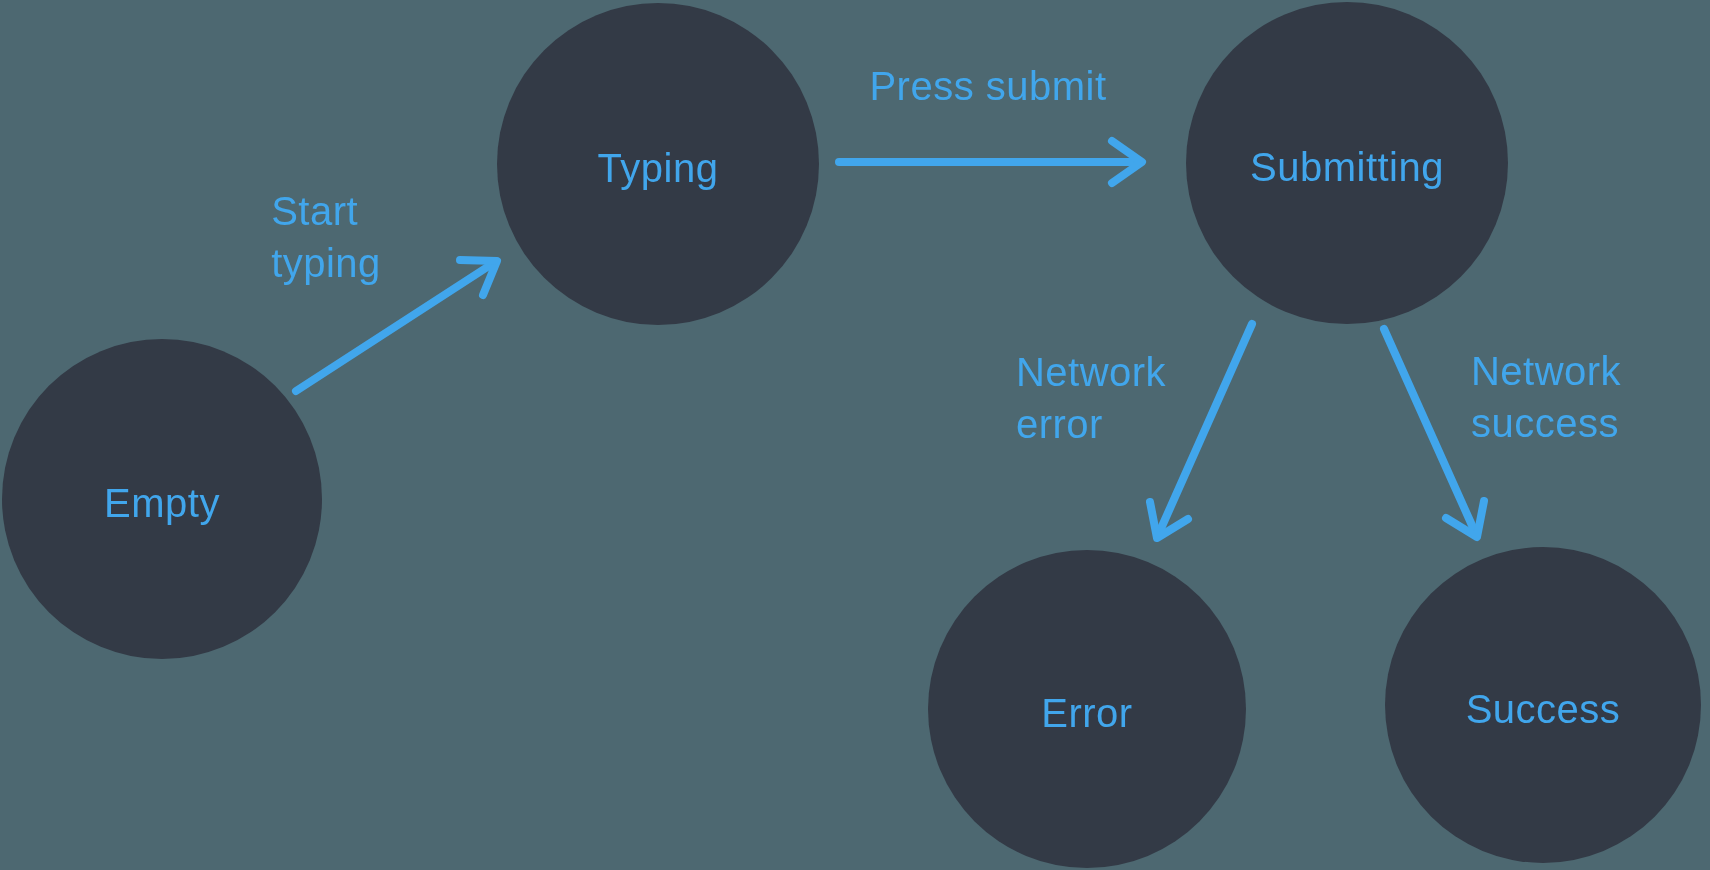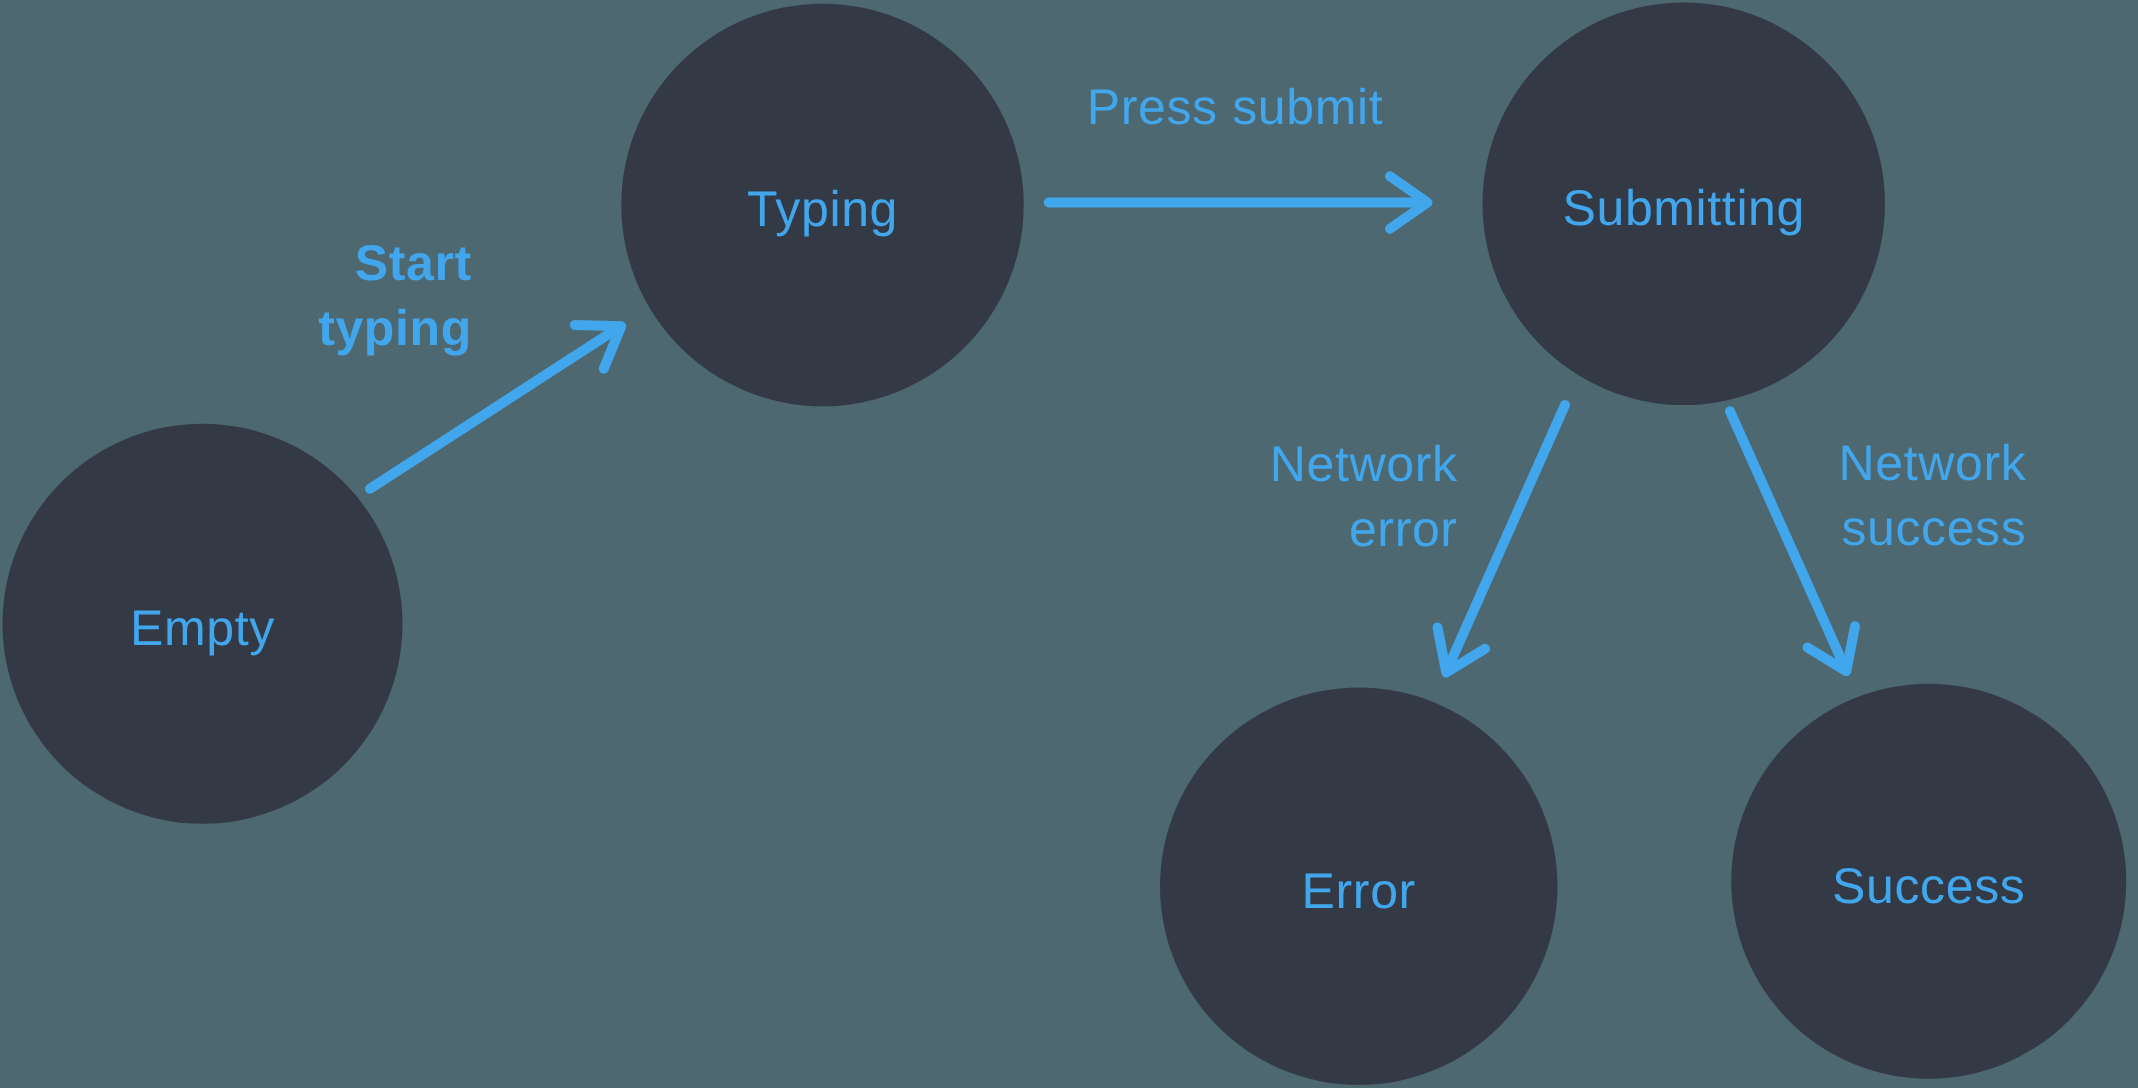--- a/index.html
+++ b/index.html
@@ -50,24 +50,24 @@
   .node-submitting { left: 1186px; top: 2px;   width: 322px; height: 322px; }
   .node-error      { left: 928px;  top: 550px; width: 318px; height: 318px; }
   .node-success    { left: 1385px; top: 547px; width: 316px; height: 316px; }
   .transition-label {
     position: absolute;
     transform: translate(-50%, -50%);
     color: #41a6ec;
     font-size: 40px;
     line-height: 52px;
     letter-spacing: 0.5px;
-    text-align: right;
+    text-align: left;
     white-space: nowrap;
   }
-  .label-start-typing    { left: 316px;  top: 237px; font-weight: bold; }
+  .label-start-typing    { left: 326px;  top: 237px; }
   .label-press-submit    { left: 988px;  top: 86px;  }
   .label-network-error   { left: 1091px; top: 398px; }
   .label-network-success { left: 1546px; top: 397px; }
 </style>
 </head>
 <body>
 
 <svg class="arrow-layer" viewBox="0 0 1710 870" xmlns="http://www.w3.org/2000/svg">
   <g>
     <path d="M296 391 L492 264"></path>

